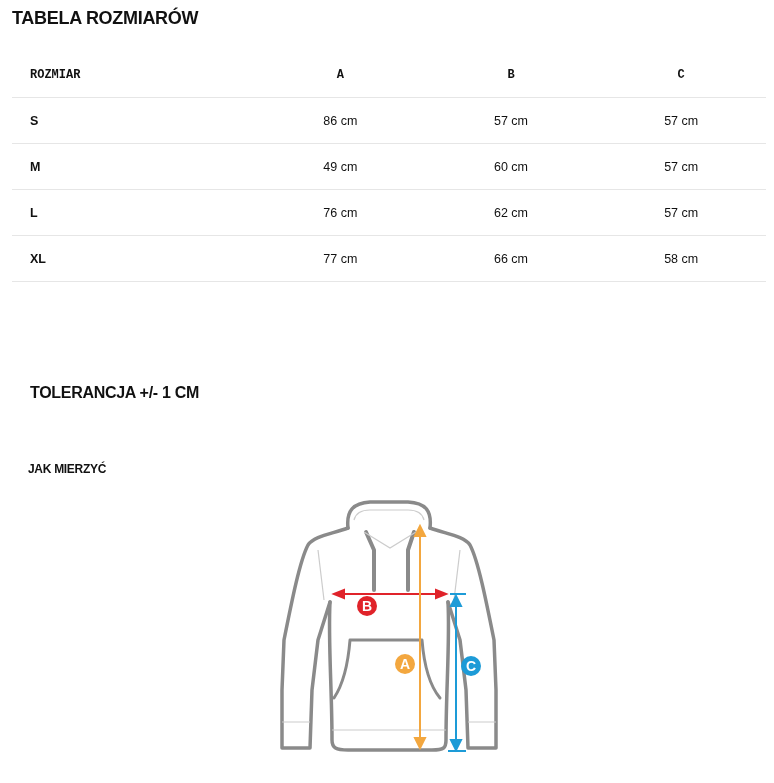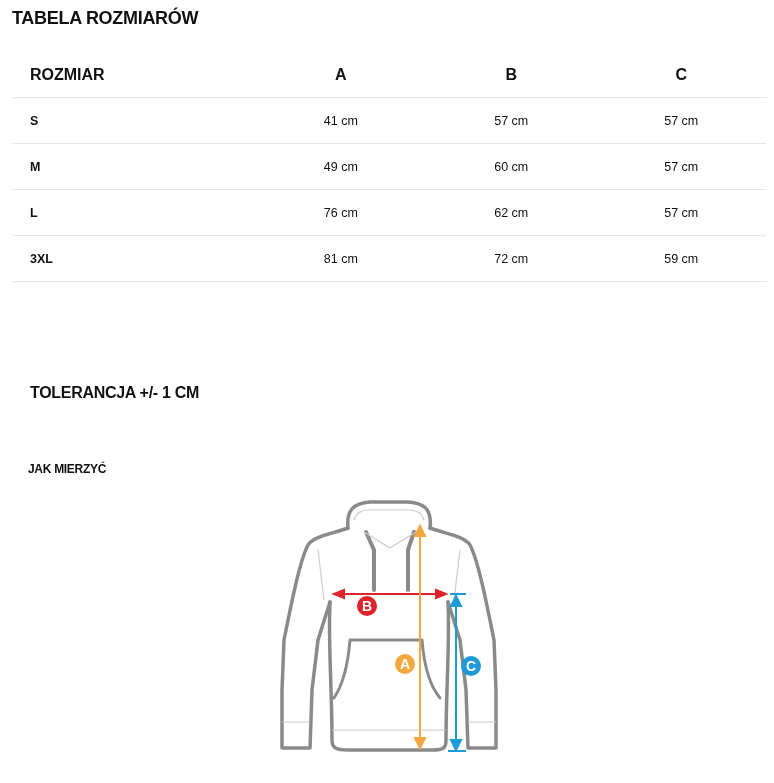--- a/index.html
+++ b/index.html
@@ -9,21 +9,21 @@
   }
   .title {
     position: absolute; left: 12px; top: 8px;
     font-size: 18px; font-weight: bold; letter-spacing: -0.3px; margin: 0;
   }
   .table {
     position: absolute; left: 12px; top: 52px; width: 754px;
     border-collapse: collapse; font-size: 12.5px;
   }
   .table th, .table td { height: 45px; padding: 0; border-bottom: 1px solid #e6e6e6; }
-  .table th { font-weight: bold; font-size: 16px; }
+  .table th { font-weight: bold; font-size: 12px; font-family: Liberation Mono, monospace; }
   .table td.size { font-weight: bold; text-align: left; padding-left: 18px; }
   .table th.size-h { text-align: left; padding-left: 18px; }
   .table th.col, .table td.val { text-align: center; }
   .table tr:last-child td { border-bottom: 1px solid #e6e6e6; }
   .c0 { width: 230px; }
   .c1 { width: 175px; }
   .c2 { width: 175px; }
   .c3 { width: 174px; }
   .tol {
     position: absolute; left: 30px; top: 384px;
@@ -45,41 +45,41 @@
     <tr>
       <th class="size-h c0">ROZMIAR</th>
       <th class="col c1">A</th>
       <th class="col c2">B</th>
       <th class="col c3">C</th>
     </tr>
   </thead>
   <tbody>
     <tr>
       <td class="size">S</td>
-      <td class="val">41 cm</td>
+      <td class="val">86 cm</td>
       <td class="val">57 cm</td>
       <td class="val">57 cm</td>
     </tr>
     <tr>
       <td class="size">M</td>
       <td class="val">49 cm</td>
       <td class="val">60 cm</td>
       <td class="val">57 cm</td>
     </tr>
     <tr>
       <td class="size">L</td>
       <td class="val">76 cm</td>
       <td class="val">62 cm</td>
       <td class="val">57 cm</td>
     </tr>
     <tr>
-      <td class="size">3XL</td>
-      <td class="val">81 cm</td>
-      <td class="val">72 cm</td>
-      <td class="val">59 cm</td>
+      <td class="size">XL</td>
+      <td class="val">77 cm</td>
+      <td class="val">66 cm</td>
+      <td class="val">58 cm</td>
     </tr>
   </tbody>
 </table>
 
 <div class="tol">TOLERANCJA +/- 1 CM</div>
 
 <h2 class="title2">JAK MIERZYĆ</h2>
 
 <svg class="illus" viewBox="0 0 240 270" xmlns="http://www.w3.org/2000/svg">
   <g fill="none" stroke="#8a8a8a" stroke-width="3.5" stroke-linejoin="round" stroke-linecap="round">

